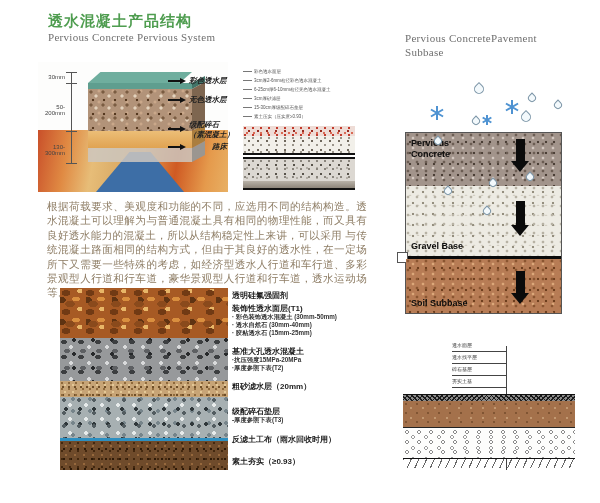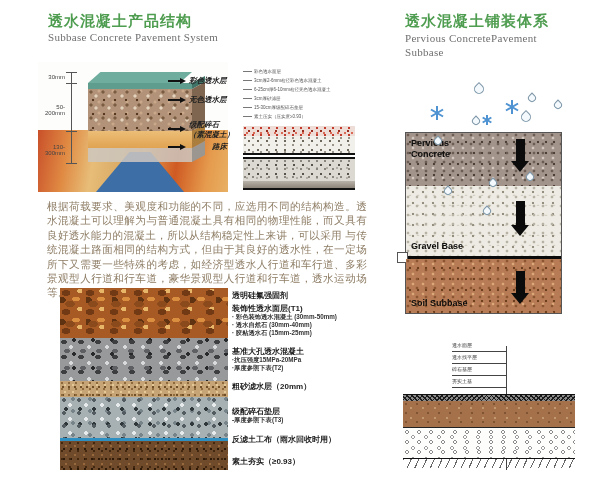--- a/index.html
+++ b/index.html
@@ -156,21 +156,21 @@
      background-size:12px 10px,13px 11px;border-bottom:1.5px solid #111;}
   #tech-hatchbot{left:403px;top:459px;width:172px;height:9px;background-image:
      repeating-linear-gradient(115deg,#666 0 1px,transparent 1px 7px);}
 </style>
 </head>
 <body>
 
 <div id="page">
 
   <div class="abs cn-title" style="left:48px;top:12px;">透水混凝土产品结构</div>
-  <div class="abs en-sub" style="left:48px;top:31px;">Subbase Concrete Pavement System</div>
+  <div class="abs en-sub" style="left:48px;top:31px;">Pervious Concrete Pervious System</div>
 
   <div id="scene" class="abs">
     <div id="ground"></div>
     <div id="bluepath"></div>
     <div id="cube-top" class="cubelayer"></div>
     <div id="cube-teal" class="cubelayer"></div>
     <div id="cube-body" class="cubelayer"></div>
     <div id="cube-orange" class="cubelayer"></div>
     <div id="cube-gray" class="cubelayer"></div>
     <div class="cube-side" style="top:21px;height:6px;background:#4f8e7f;"></div>
@@ -248,21 +248,20 @@
   <div class="bl-bullet" style="top:329px;">· 胶粘透水石 (15mm-25mm)</div>
   <div class="bl-label" style="top:346px;">基准大孔透水混凝土</div>
   <div class="bl-bullet" style="top:356px;">·抗压强度15MPa-20MPa</div>
   <div class="bl-bullet" style="top:364px;">·厚度参照下表(T2)</div>
   <div class="bl-label" style="top:381px;">粗砂滤水层（20mm）</div>
   <div class="bl-label" style="top:406px;">级配碎石垫层</div>
   <div class="bl-bullet" style="top:416px;">-厚度参照下表(T3)</div>
   <div class="bl-label" style="top:434px;">反滤土工布（雨水回收时用）</div>
   <div class="bl-label" style="top:456px;">素土夯实（≥0.93）</div>
 
-  <div class="abs cn-title" style="left:405px;top:12px;">透水混凝土铺装体系</div>
   <div class="abs en-sub" style="left:405px;top:31px;width:135px;line-height:14px;">Pervious ConcretePavement Subbase</div>
 
   <div class="drop abs" style="left:474px;top:84px;"></div>
   <div class="drop abs sm" style="left:528px;top:94px;"></div>
   <div class="drop abs sm" style="left:554px;top:101px;"></div>
   <div class="drop abs" style="left:521px;top:112px;"></div>
   <div class="drop abs sm" style="left:472px;top:117px;"></div>
   <div class="flake abs" style="left:430px;top:106px;"></div>
   <div class="flake abs sm" style="left:482px;top:115px;"></div>
   <div class="flake abs" style="left:505px;top:100px;"></div>

